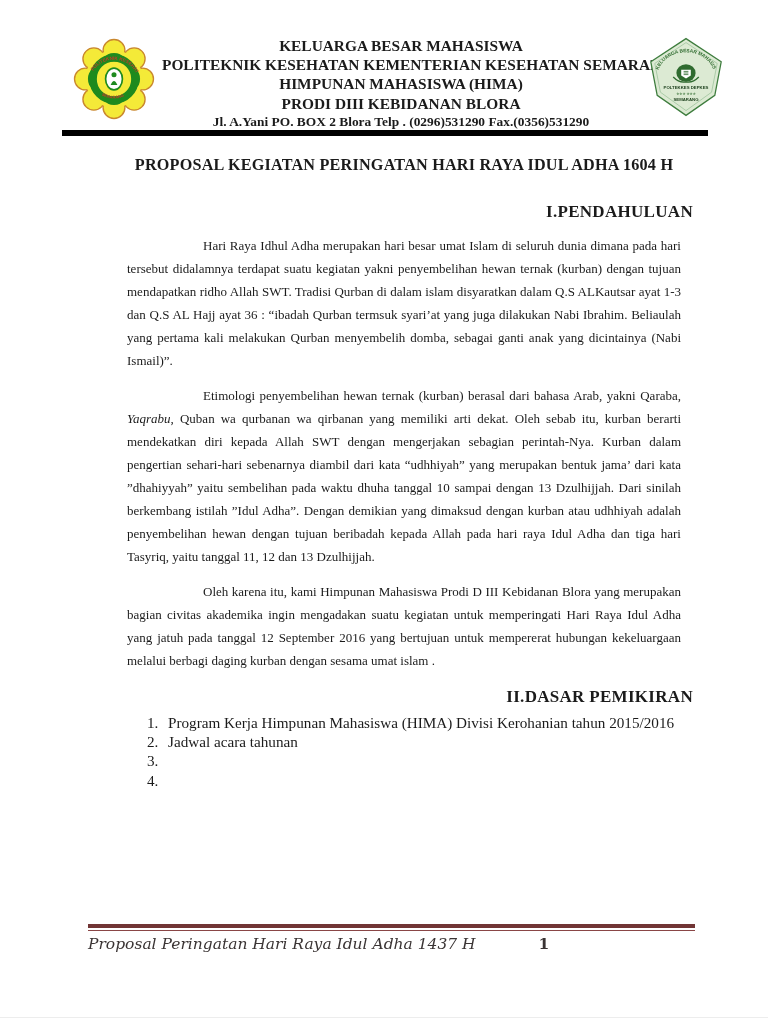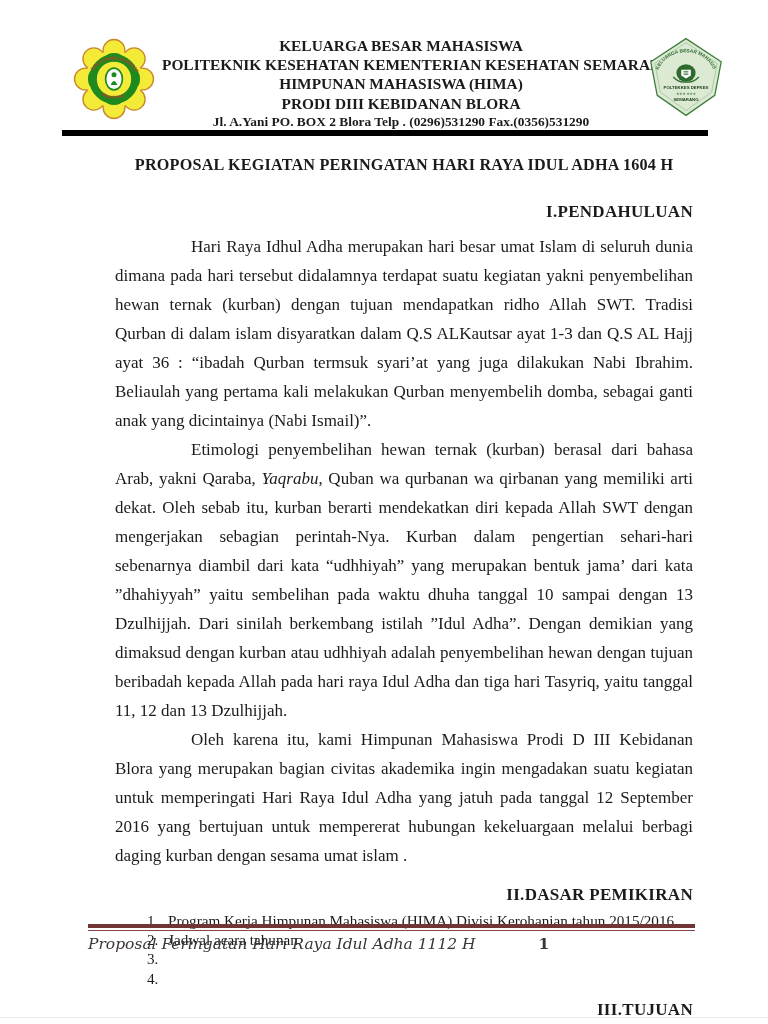--- a/index.html
+++ b/index.html
@@ -14,21 +14,21 @@
   .lh-line{font-size:15.4px;line-height:19.2px;white-space:nowrap;}
   .lh-address{font-size:13.4px;line-height:18px;white-space:nowrap;}
   .header-rule{position:absolute;top:130px;left:62px;width:646px;height:6px;background:#000;}
 
   
   .content{position:absolute;top:155px;left:115px;width:578px;}
   .doc-title{text-align:center;font-weight:bold;font-size:16.2px;line-height:20px;
              letter-spacing:.2px;margin:0 0 27px 0;}
   .sec-head{font-weight:bold;font-size:17px;line-height:20px;letter-spacing:.3px;margin:0 0 10px 0;text-align:right;}
   .sec-num{display:inline-block;width:39px;}
-  .para{margin:0;font-size:17px;line-height:29px;text-align:justify;text-indent:76px;}
+  .para{margin:12px;font-size:13px;line-height:23px;text-align:justify;text-indent:76px;}
   .sec2{margin-top:15px;}
   .sec2 .sec-head{margin-bottom:6px;}
   .num-list{margin:0 0 0 32px;padding:0;list-style:none;}
   .num-list li{font-size:15.2px;line-height:19.2px;display:flex;}
   .li-num{display:inline-block;width:21px;flex:0 0 21px;}
   .sec3{margin-top:12px;}
 
   
   .footer-rule{position:absolute;top:924px;left:88px;width:607px;height:2px;
                border-top:4px solid #713535;border-bottom:1px solid #8a4646;}
@@ -137,27 +137,22 @@
           </li>
         <li>
             <span class="li-num">3.</span>
           </li>
         <li>
             <span class="li-num">4.</span>
           </li>
       </ol>
     </div>
 
-    <div class="sec3">
-      <div class="sec-head">
-        <span class="sec-num">III.</span><span>TUJUAN</span>
-      </div>
-    </div>
   </div>
 
   <div class="footer-rule"></div>
   <div class="footer-line">
-    <span class="footer-title">Proposal Peringatan Hari Raya Idul Adha 1112 H</span>
+    <span class="footer-title">Proposal Peringatan Hari Raya Idul Adha 1437 H</span>
     <span class="footer-page">1</span>
   </div>
 
   <div class="scan-edge"></div>
 </div>
 
 </body></html>

